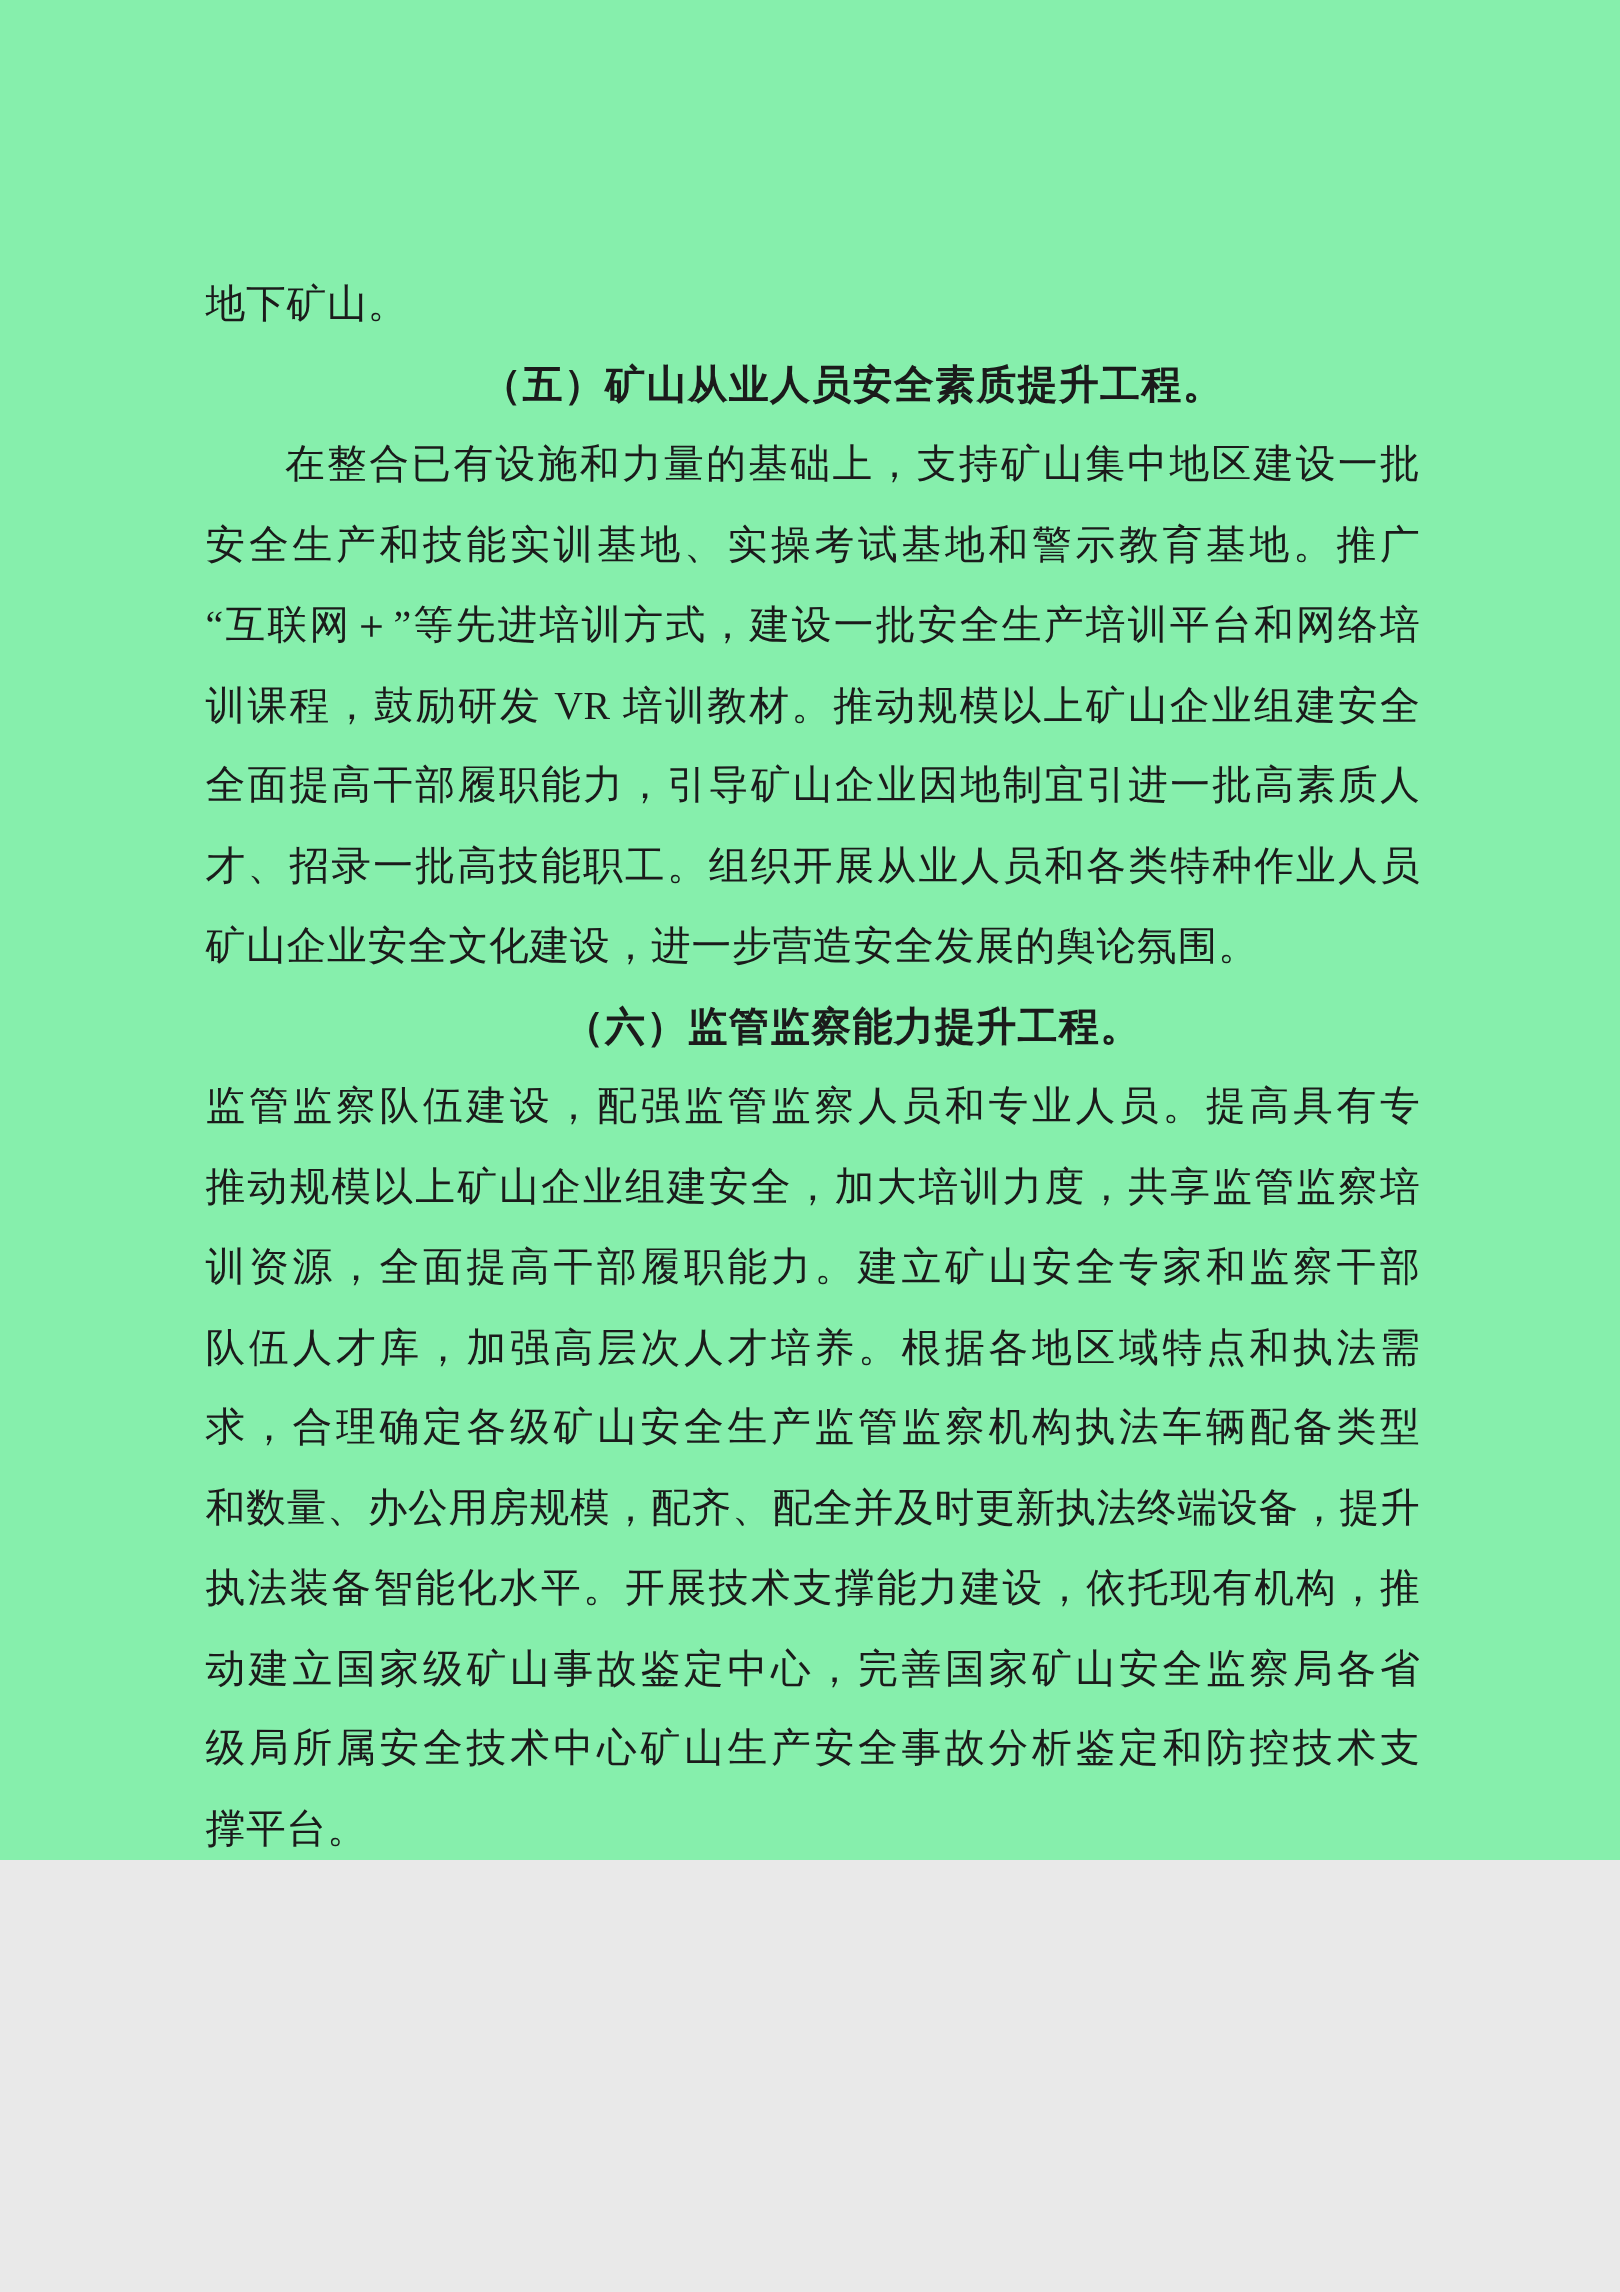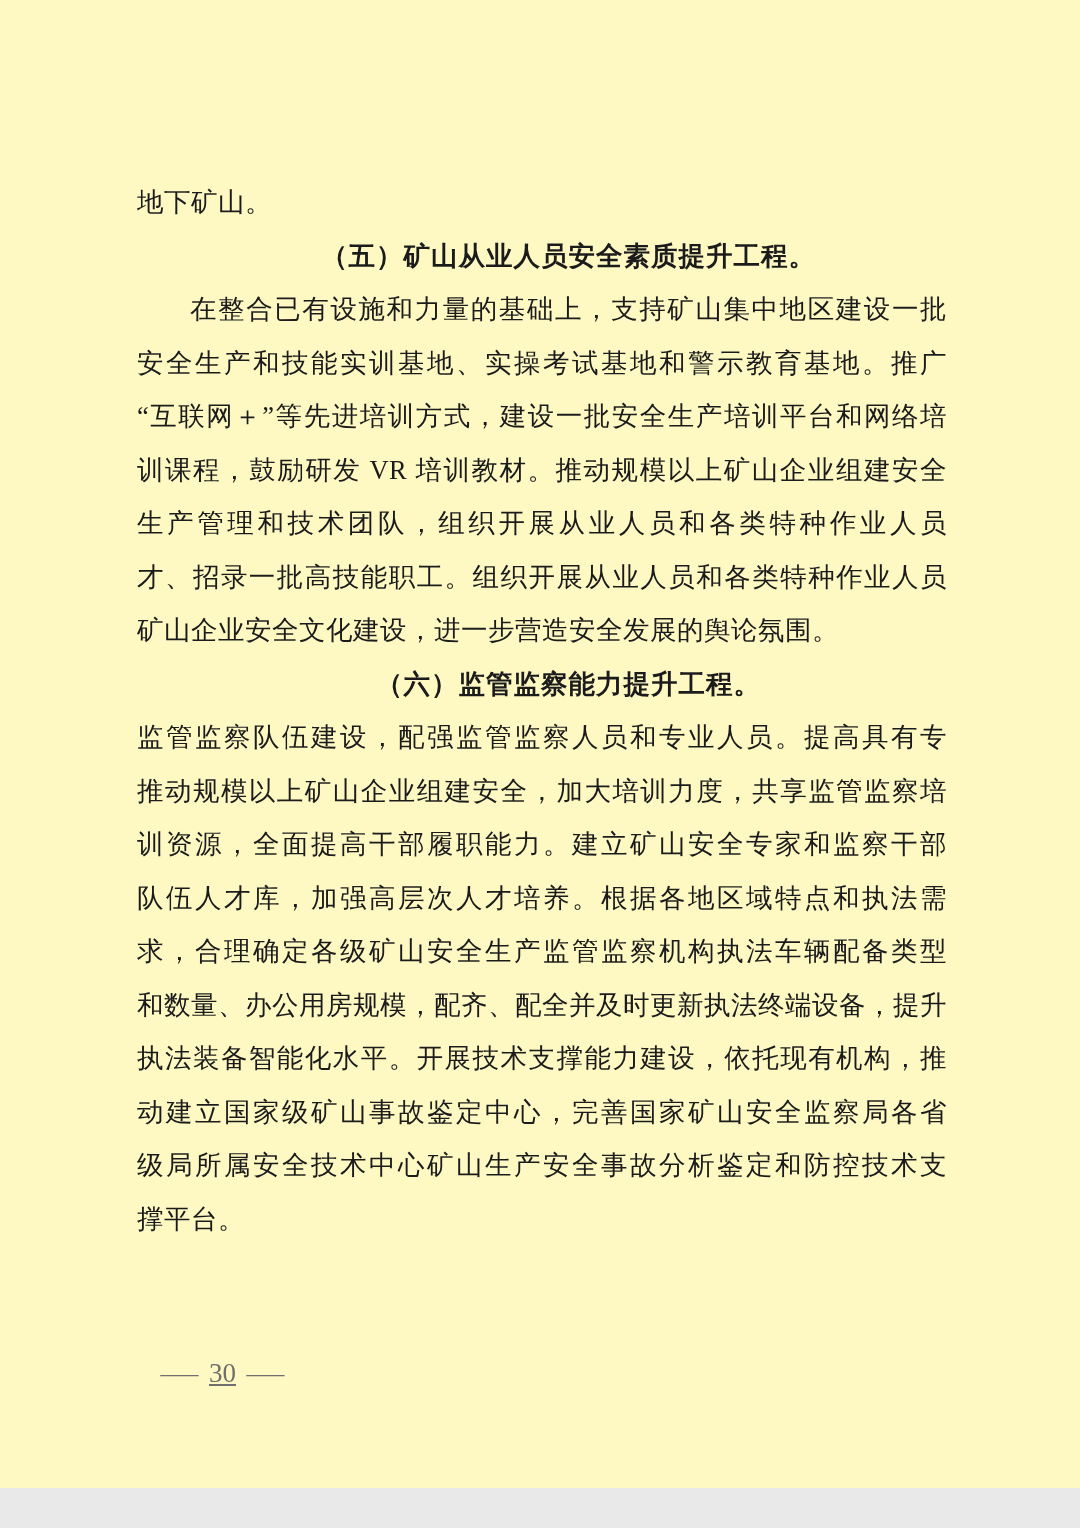--- a/index.html
+++ b/index.html
@@ -1,22 +1,22 @@
 <!DOCTYPE html>
 <html><head>
 <meta charset="utf-8">
 <style>
   * { margin: 0; padding: 0; box-sizing: border-box; }
   html, body { background: #e9e9e9; }
   .page {
     position: relative;
     width: 1080px;
-    height: 1488px;
+    height: 1240px;
     margin: 0 auto;
-    background: #fef9c3;
+    background: #86efac;
     font-family: "Liberation Serif", "DejaVu Serif", serif;
     overflow: hidden;
   }
   .content {
     position: absolute;
     left: 137px;
     top: 176px;
     width: 810px;
   }
   .line {
@@ -64,21 +64,21 @@
 <body>
 
 <div class="page">
   <div class="content">
     <div class="line">地下矿山。</div>
     <div class="line heading indent">（五）矿山从业人员安全素质提升工程。</div>
     <div class="line justify indent">在整合已有设施和力量的基础上，支持矿山集中地区建设一批</div>
     <div class="line justify">安全生产和技能实训基地、实操考试基地和警示教育基地。推广</div>
     <div class="line justify">“互联网＋”等先进培训方式，建设一批安全生产培训平台和网络培</div>
     <div class="line justify">训课程，鼓励研发 VR 培训教材。推动规模以上矿山企业组建安全</div>
-    <div class="line justify">生产管理和技术团队，组织开展从业人员和各类特种作业人员</div>
+    <div class="line justify">全面提高干部履职能力，引导矿山企业因地制宜引进一批高素质人</div>
     <div class="line justify">才、招录一批高技能职工。组织开展从业人员和各类特种作业人员</div>
     <div class="line">矿山企业安全文化建设，进一步营造安全发展的舆论氛围。</div>
     <div class="line heading indent">（六）监管监察能力提升工程。</div>
     <div class="line justify">监管监察队伍建设，配强监管监察人员和专业人员。提高具有专</div>
     <div class="line justify">推动规模以上矿山企业组建安全，加大培训力度，共享监管监察培</div>
     <div class="line justify">训资源，全面提高干部履职能力。建立矿山安全专家和监察干部</div>
     <div class="line justify">队伍人才库，加强高层次人才培养。根据各地区域特点和执法需</div>
     <div class="line justify">求，合理确定各级矿山安全生产监管监察机构执法车辆配备类型</div>
     <div class="line justify">和数量、办公用房规模，配齐、配全并及时更新执法终端设备，提升</div>
     <div class="line justify">执法装备智能化水平。开展技术支撑能力建设，依托现有机构，推</div>

